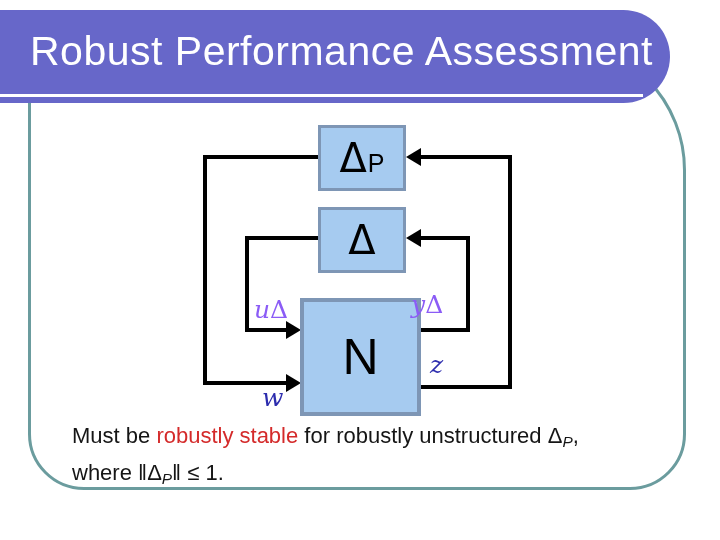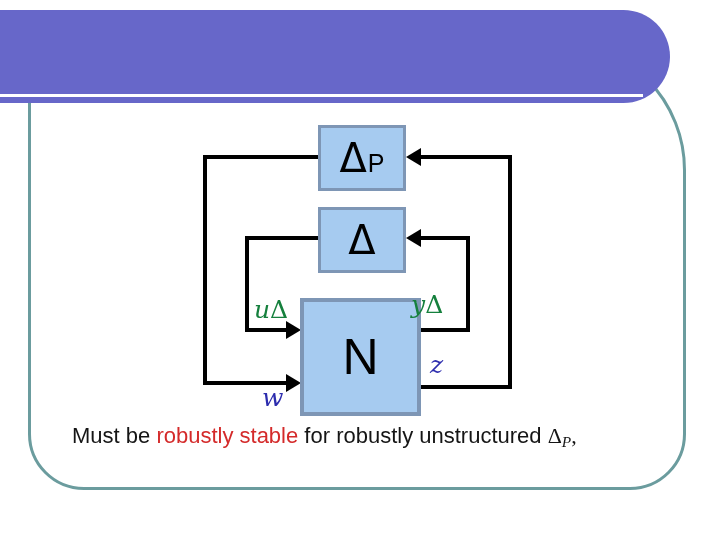--- a/index.html
+++ b/index.html
@@ -42,38 +42,39 @@
   .blk-n .sym{font-size:50px;font-family:"Liberation Sans",sans-serif;}
   .wire{position:absolute;background:#000;}
   .ah{position:absolute;width:0;height:0;}
   .ah.left {border-top:9px solid transparent;border-bottom:9px solid transparent;border-right:15px solid #000;}
   .ah.right{border-top:9px solid transparent;border-bottom:9px solid transparent;border-left:15px solid #000;}
   .siglabel{
     position:absolute;font-family:"DejaVu Serif",serif;font-size:25px;line-height:1;
     white-space:nowrap;
   }
   .siglabel .v{font-style:italic;}
-  .sig-red{color:#15803d;}
+  .sig-red{color:#8b5cf6;}
   .sig-blue{color:#2d2dae;}
   
   .caption{
     position:absolute;left:72px;top:420px;width:600px;z-index:2;
     font-size:22px;line-height:31px;color:#151515;
     font-family:"Liberation Sans",sans-serif;
   }
   .caption .hl{color:#d42a2a;}
-  .math{font-family:Liberation Serif, serif;}
+  .math{font-family:Liberation Sans, sans-serif;}
   .math .msub{font-style:italic;font-size:0.7em;vertical-align:-0.25em;}
 </style>
 </head>
 <body>
 
 <div class="frame"></div>
 
 <div class="banner">
+  <div class="title">Robust Performance Assessment</div>
   <div class="rule"></div>
 </div>
 
 <div class="diagram">
 
   <div class="wire" style="left:421px;top:385px;width:91px;height:4px;"></div>
   <div class="wire" style="left:508px;top:155px;width:4px;height:234px;"></div>
   <div class="wire" style="left:419px;top:155px;width:93px;height:4px;"></div>
   <div class="ah left" style="left:406px;top:148px;"></div>
   <div class="wire" style="left:205px;top:155px;width:113px;height:4px;"></div>
@@ -108,13 +109,16 @@
     <span class="v">y</span><span>Δ</span>
   </div>
   <div class="siglabel sig-blue v" style="left:262px;top:385px;font-style:italic;">w</div>
   <div class="siglabel sig-blue v" style="left:430px;top:352px;font-style:italic;">z</div>
 </div>
 
 <div class="caption">
   <div>
     <span>Must be </span><span class="hl">robustly stable</span><span> for robustly unstructured </span><span class="math"><span>Δ</span><span class="msub">P</span><span>,</span></span>
   </div>
+  <div>
+    <span>where </span><span class="math"><span>‖</span><span>Δ</span><span class="msub">P</span><span>‖</span><span> ≤ 1.</span></span>
+  </div>
 </div>
 
 </body></html>

